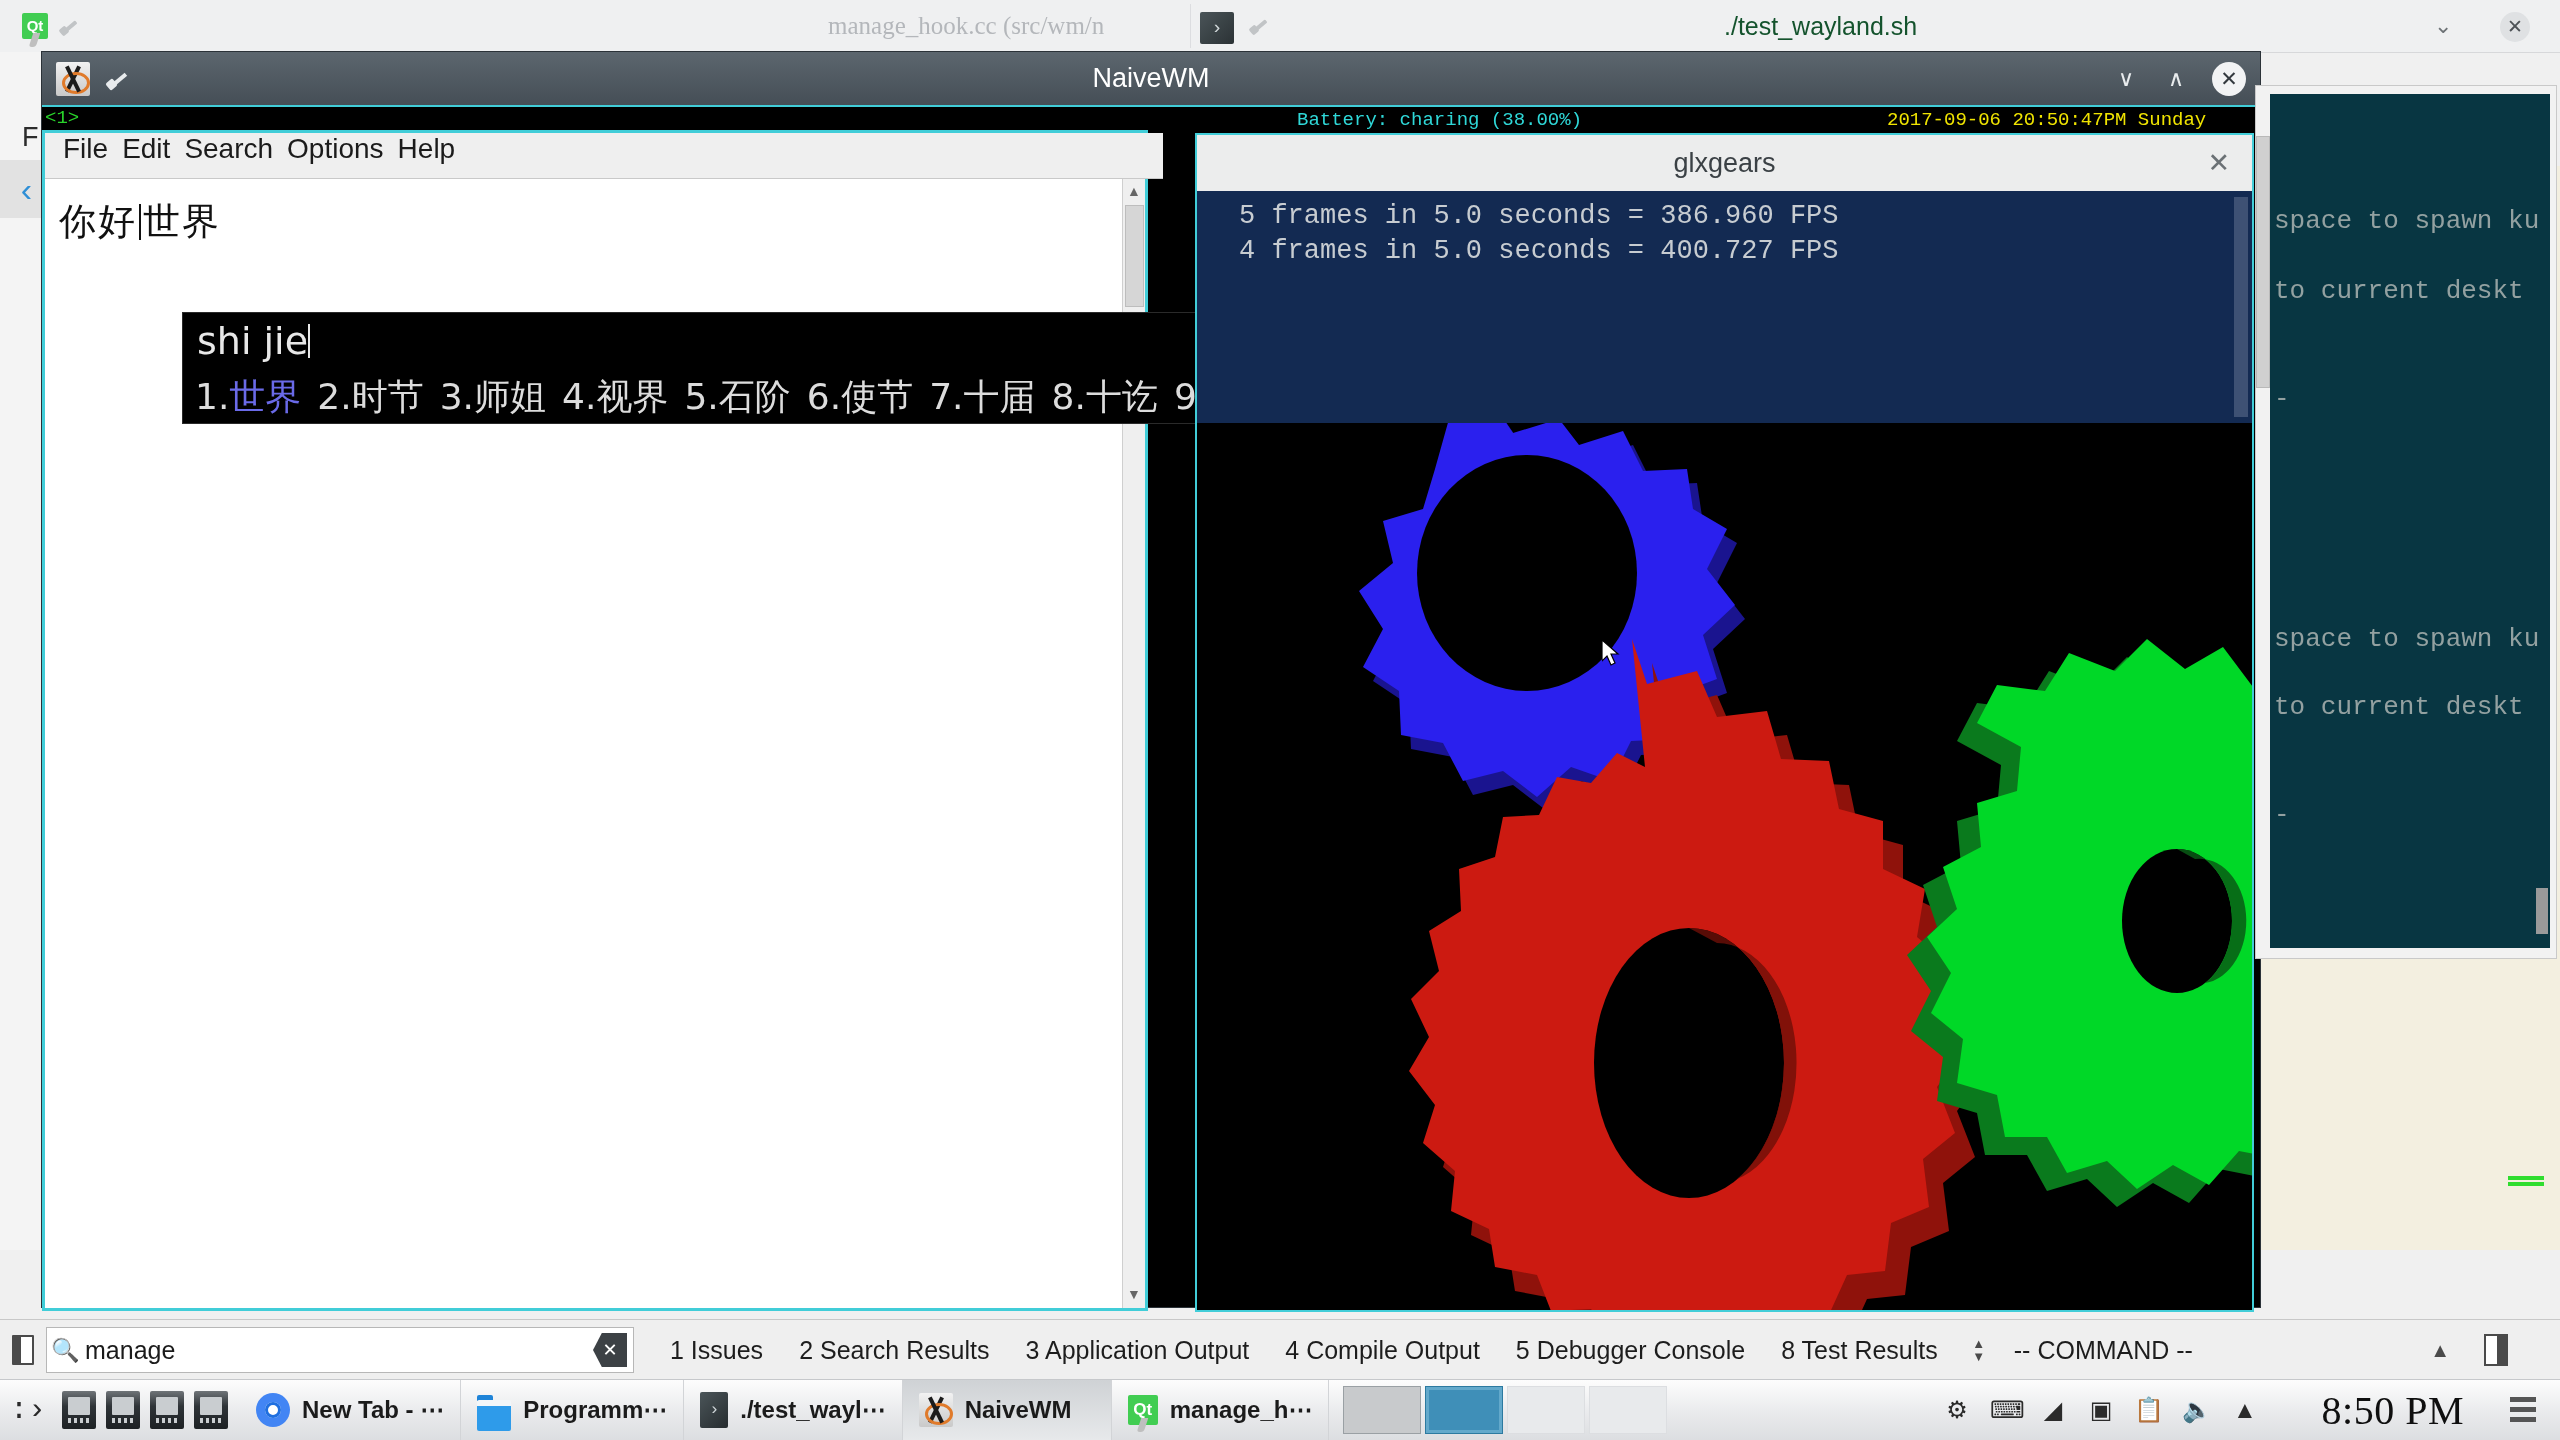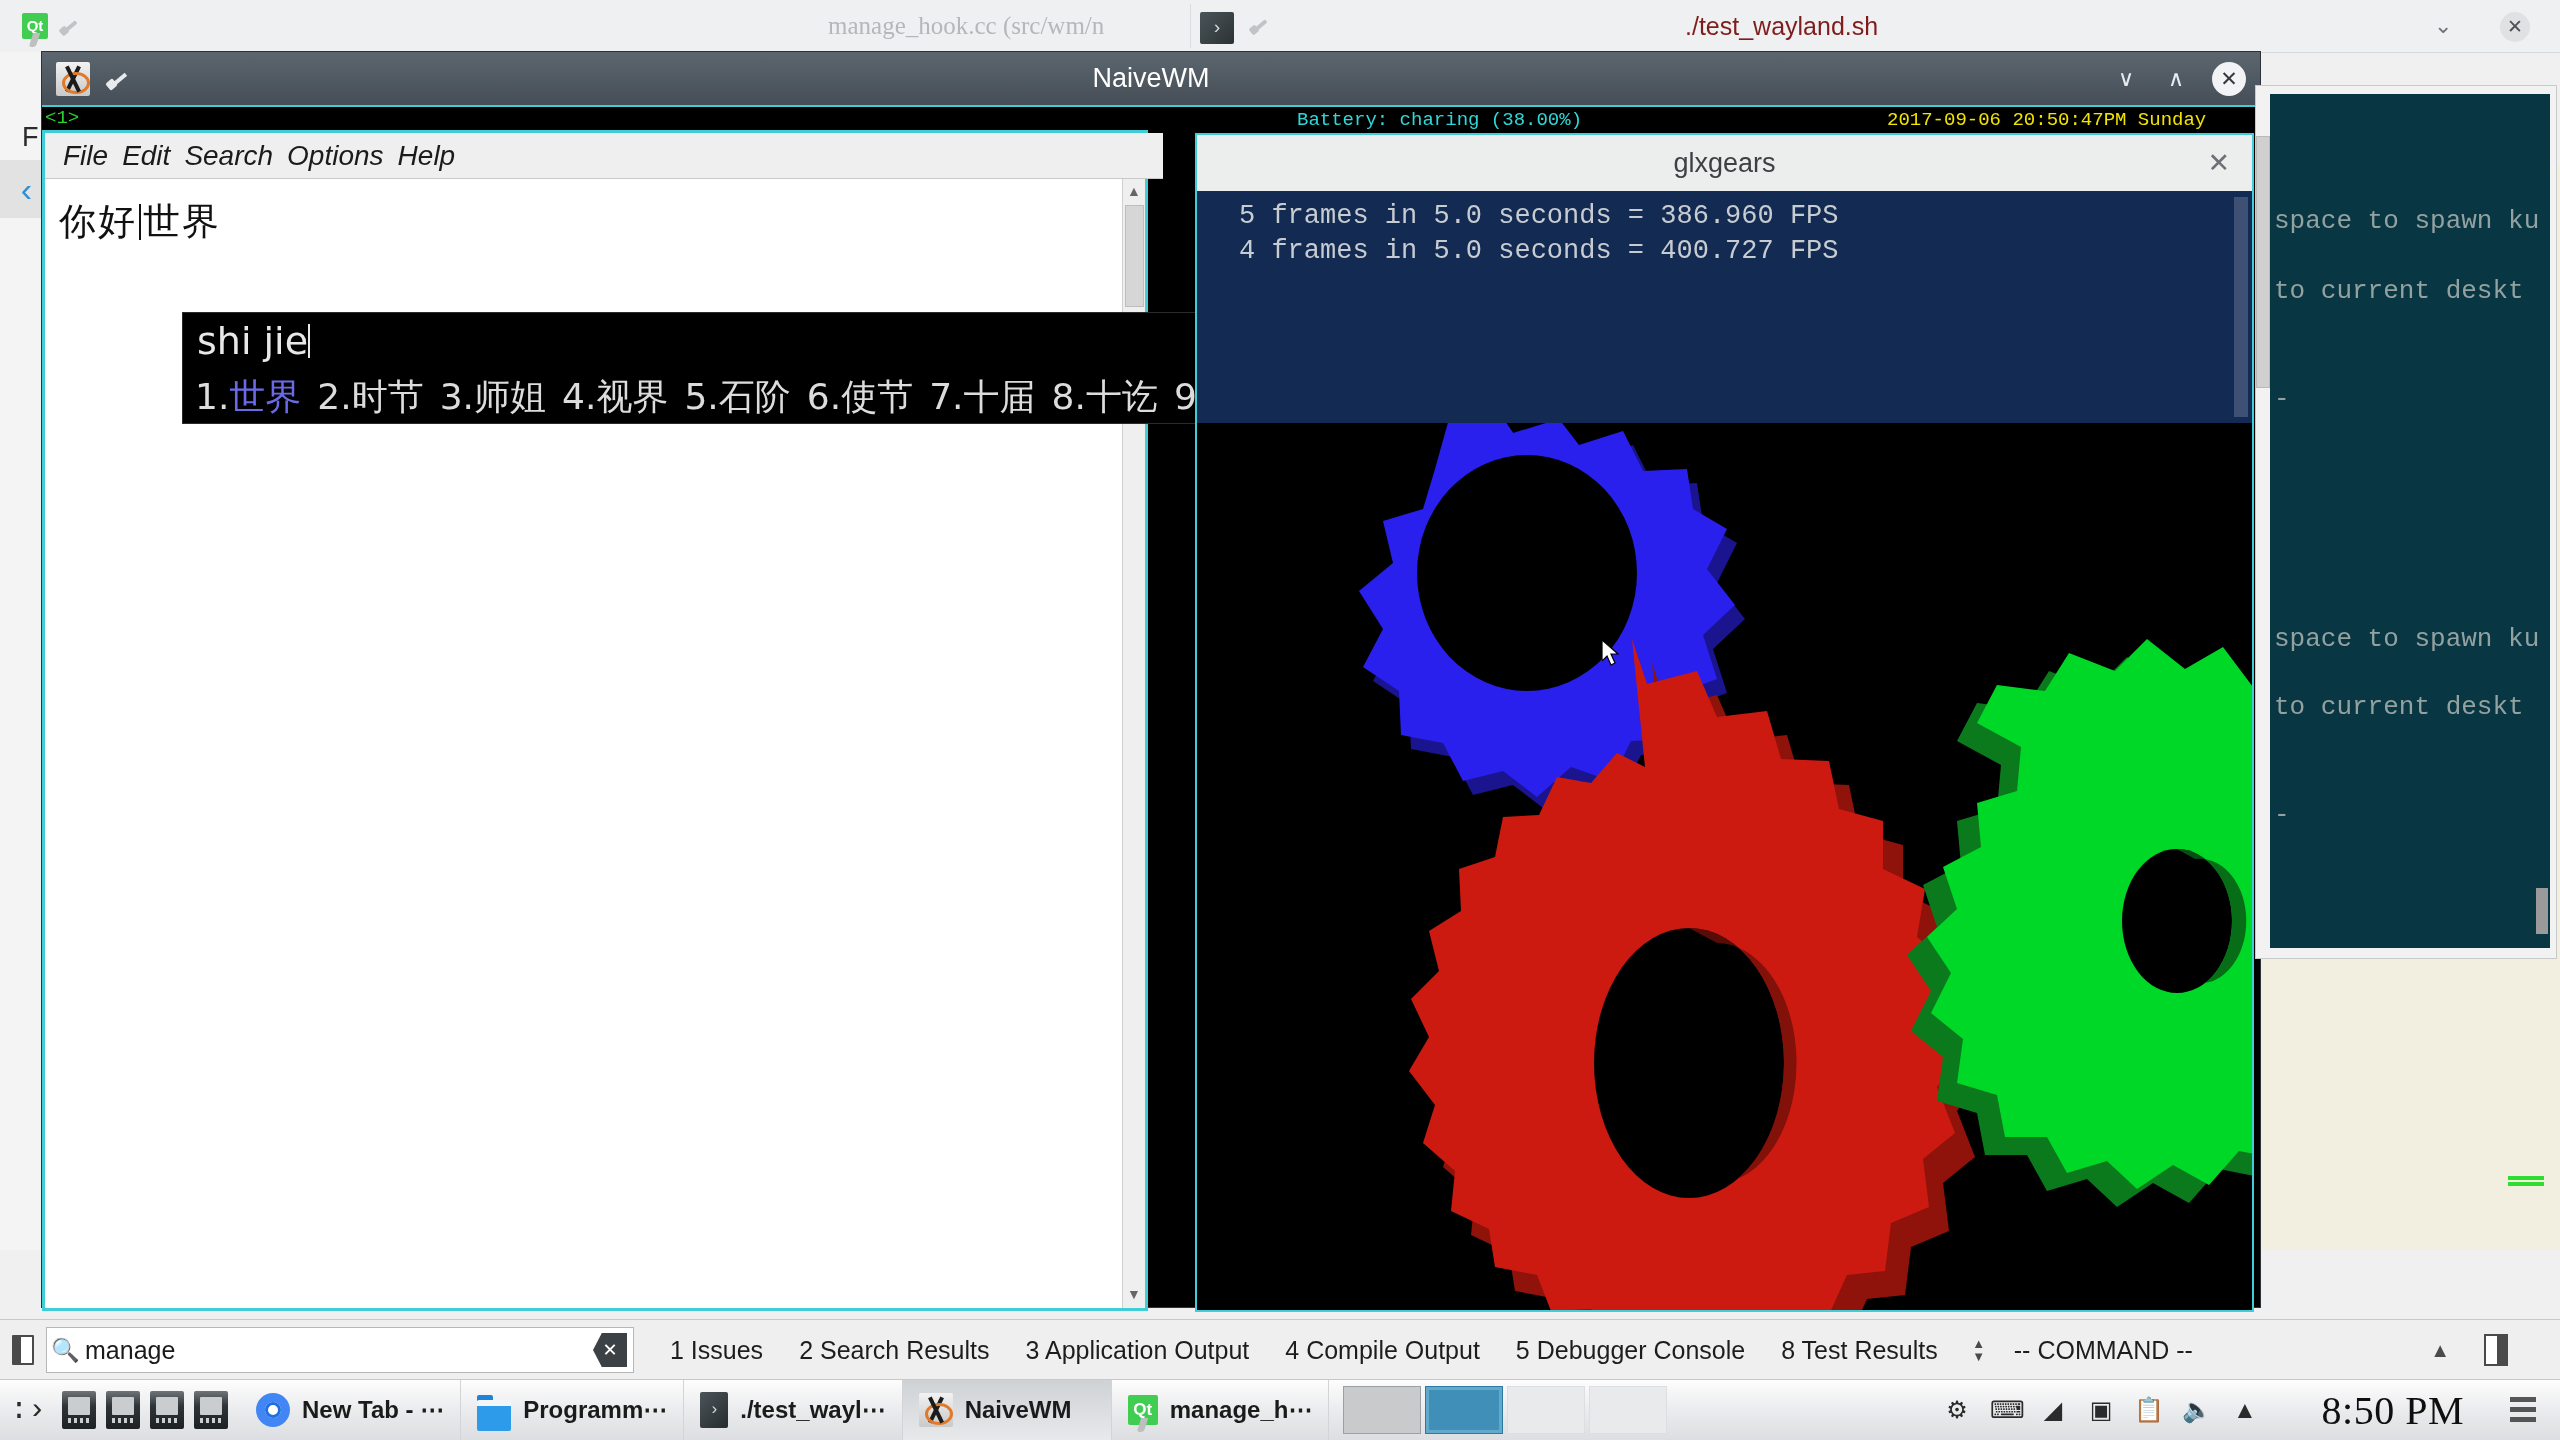--- a/index.html
+++ b/index.html
@@ -39,22 +39,22 @@
   }
   .qtc-sep-v{position:absolute;left:1190px;top:4px;width:1px;height:44px;background:#dcdde0;}
   .term-mini-icon{
     position:absolute; left:1200px; top:12px; width:34px; height:32px;
     background:linear-gradient(135deg,#4a5458,#2b3235); border-radius:2px;
     color:#cfd6d8; font-size:19px; line-height:32px; text-align:center;
     font-family:"Liberation Mono", monospace;
   }
   .pin-icon2{position:absolute;left:1248px;top:14px;}
   .qtc-title-right{
-    position:absolute; left:1685px; top:0; height:52px; line-height:52px;
-    font-size:25px; color:#7f1d1d; white-space:nowrap;
+    position:absolute; left:1724px; top:0; height:52px; line-height:52px;
+    font-size:25px; color:#14532d; white-space:nowrap;
   }
   .win-ctrl{position:absolute;top:0;height:52px;line-height:52px;font-size:22px;color:#6d7276;}
   .win-ctrl.min{left:2434px;}
   .win-ctrl.close{left:2500px;}
   .win-ctrl.close .x{
     display:inline-block;width:30px;height:30px;border-radius:50%;
     background:#dfe1e3;color:#4d5256;line-height:30px;text-align:center;font-size:19px;vertical-align:middle;
   }
 
   
@@ -219,22 +219,22 @@
 
   
   .xapp{
     position:absolute;left:3px;top:26px;width:1100px;height:1175px;background:#ffffff;
     box-shadow:0 0 0 3px #41cdd8;
   }
   .xapp-tag{position:absolute;left:0;top:-26px;font-family:"Liberation Mono",monospace;
     font-size:19px;color:#29d42b;}
   .xapp-menu{
     position:absolute;left:0;top:0;width:100%;height:45px;background:#efefef;
-    border-bottom:1px solid #c9c9c9;display:flex;align-items:center;gap:14px;padding-left:18px;
-    font-size:28px;color:#1b1b1b;font-style:italic;
+    border-bottom:1px solid #c9c9c9;display:flex;align-items:flex-start;gap:14px;padding-left:18px;
+    font-size:28px;color:#1b1b1b;
   }
   .xapp-text{
     position:absolute;left:14px;top:52px;font-size:37px;color:#111;
     font-family:"DejaVu Sans", sans-serif;letter-spacing:2px;margin-top:12px;
   }
   .xapp-caret{display:inline-block;width:2px;height:36px;background:#111;vertical-align:-6px;margin:0 2px;}
   .xapp-scroll{
     position:absolute;right:0;top:46px;width:22px;bottom:0;background:#efefef;border-left:1px solid #cfcfcf;
   }
   .xapp-scroll .thumb{position:absolute;left:2px;top:2px;width:17px;height:100px;background:#d6d6d6;border:1px solid #bdbdbd;}

